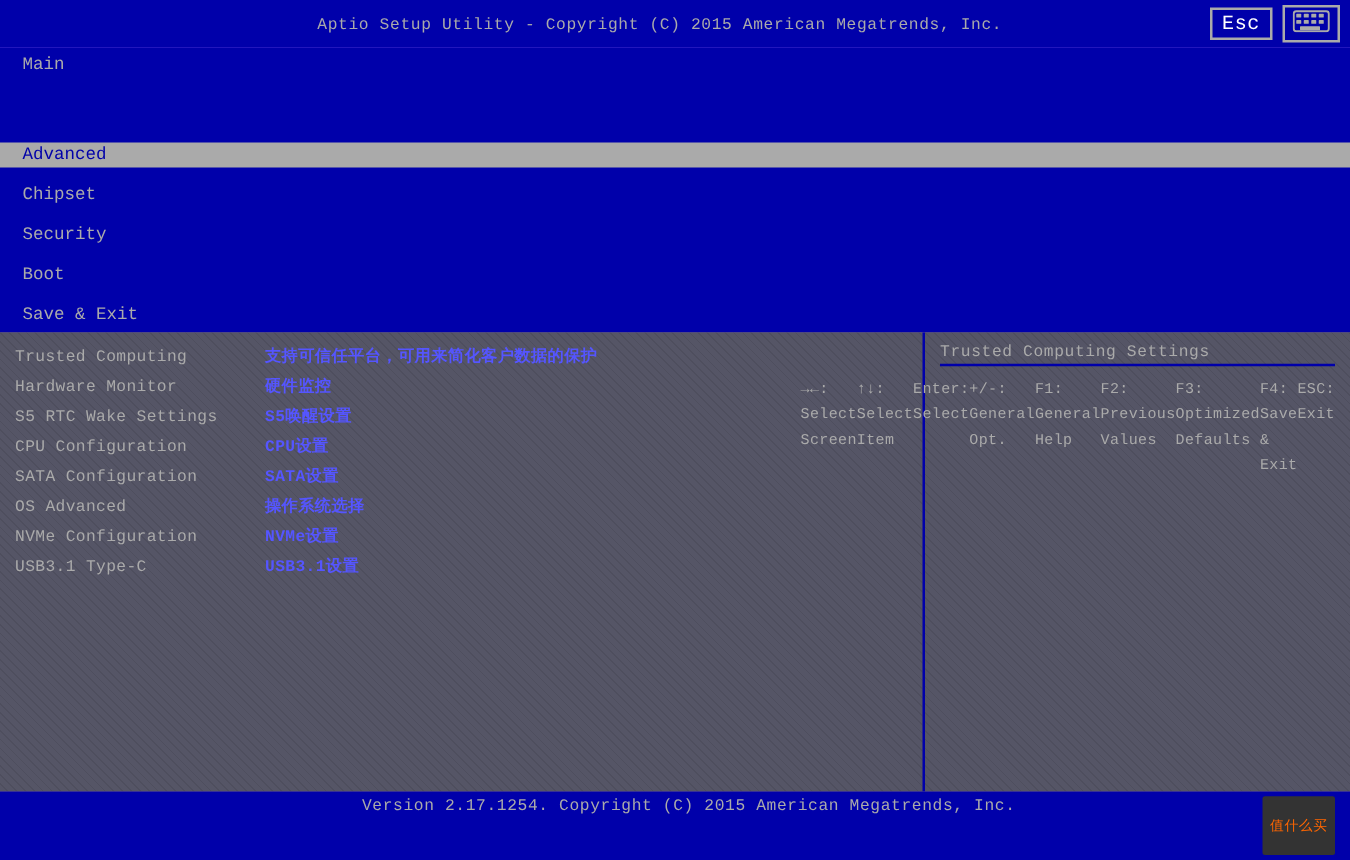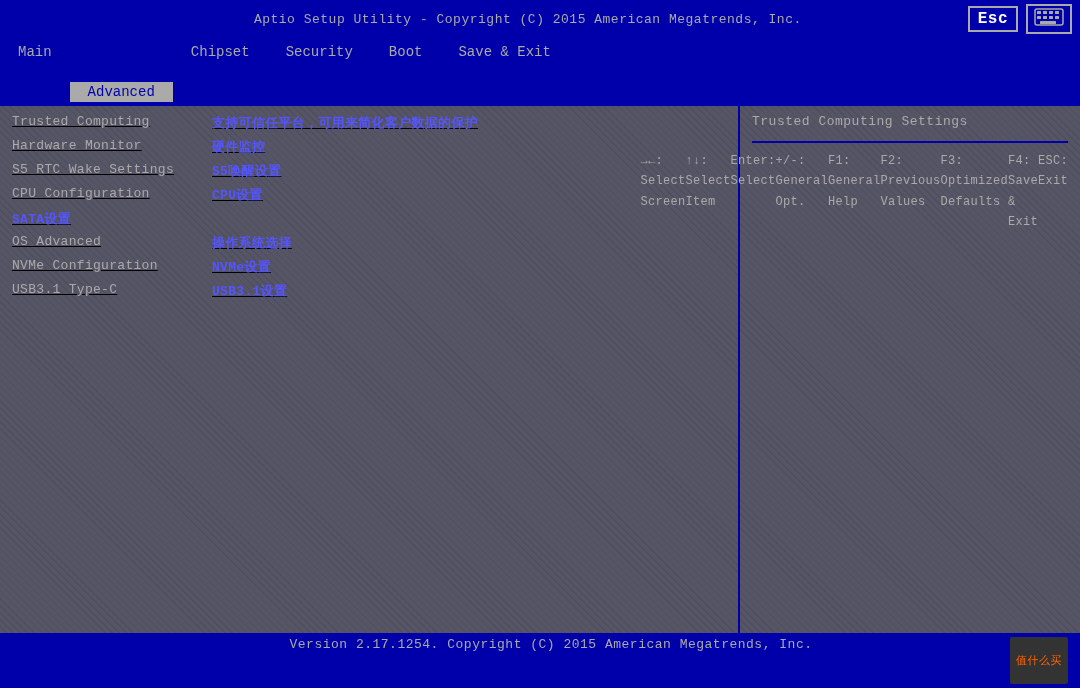--- a/index.html
+++ b/index.html
@@ -39,38 +39,39 @@
       flex: 1;
       text-align: center;
       color: #aaaaaa;
     }
 
     #esc-key {
       border: 2px solid #aaaaaa;
       padding: 2px 8px;
       color: #ffffff;
       font-size: 16px;
-      font-weight: bold;
+      font-weight: normal;
       margin-right: 4px;
     }
 
     #kbd-icon {
       border: 2px solid #aaaaaa;
       padding: 2px 6px;
       color: #aaaaaa;
       font-size: 12px;
     }
 
     
     #nav-bar {
       background: #0000aa;
       color: #aaaaaa;
       display: flex;
       padding: 4px 0;
-      gap: 0;
+      gap: 12px;
+      flex-direction: column;
     }
 
     .nav-item {
       padding: 2px 18px;
       color: #aaaaaa;
       font-size: 14px;
       cursor: pointer;
     }
 
     .nav-item.active {
@@ -99,21 +100,21 @@
         transparent 4px,
         rgba(0,0,0,0.08) 4px,
         rgba(0,0,0,0.08) 5px
       );
     }
 
     .menu-row {
       display: flex;
       margin-bottom: 2px;
       min-height: 22px;
-      text-decoration: underline;
+      align-items: center;
     }
 
     .menu-label {
       color: #aaaaaa;
       width: 200px;
       font-size: 13px;
       letter-spacing: 0.3px;
     }
 
     .menu-value {
@@ -140,21 +141,21 @@
         rgba(0,0,0,0.08) 4px,
         rgba(0,0,0,0.08) 5px
       );
       padding: 8px 12px;
       display: flex;
       flex-direction: column;
     }
 
     #right-top {
       border-bottom: 2px solid #0000aa;
-      padding-bottom: 12px;
+      padding-bottom: 2px;
       margin-bottom: 8px;
     }
 
     #right-title {
       color: #aaaaaa;
       font-size: 13px;
       letter-spacing: 0.5px;
     }
 
     #right-bottom {
@@ -250,20 +251,21 @@
         </div>
         <div class="menu-row">
           <div class="menu-label">S5 RTC Wake Settings</div>
           <div class="menu-value">S5唤醒设置</div>
         </div>
         <div class="menu-row">
           <div class="menu-label">CPU Configuration</div>
           <div class="menu-value">CPU设置</div>
         </div>
         <div class="menu-row">
+          <div class="menu-label">SATA Configuration</div>
           <div class="menu-value">SATA设置</div>
         </div>
         <div class="menu-row">
           <div class="menu-label">OS Advanced</div>
           <div class="menu-value">操作系统选择</div>
         </div>
         <div class="menu-row">
           <div class="menu-label">NVMe Configuration</div>
           <div class="menu-value">NVMe设置</div>
         </div>

